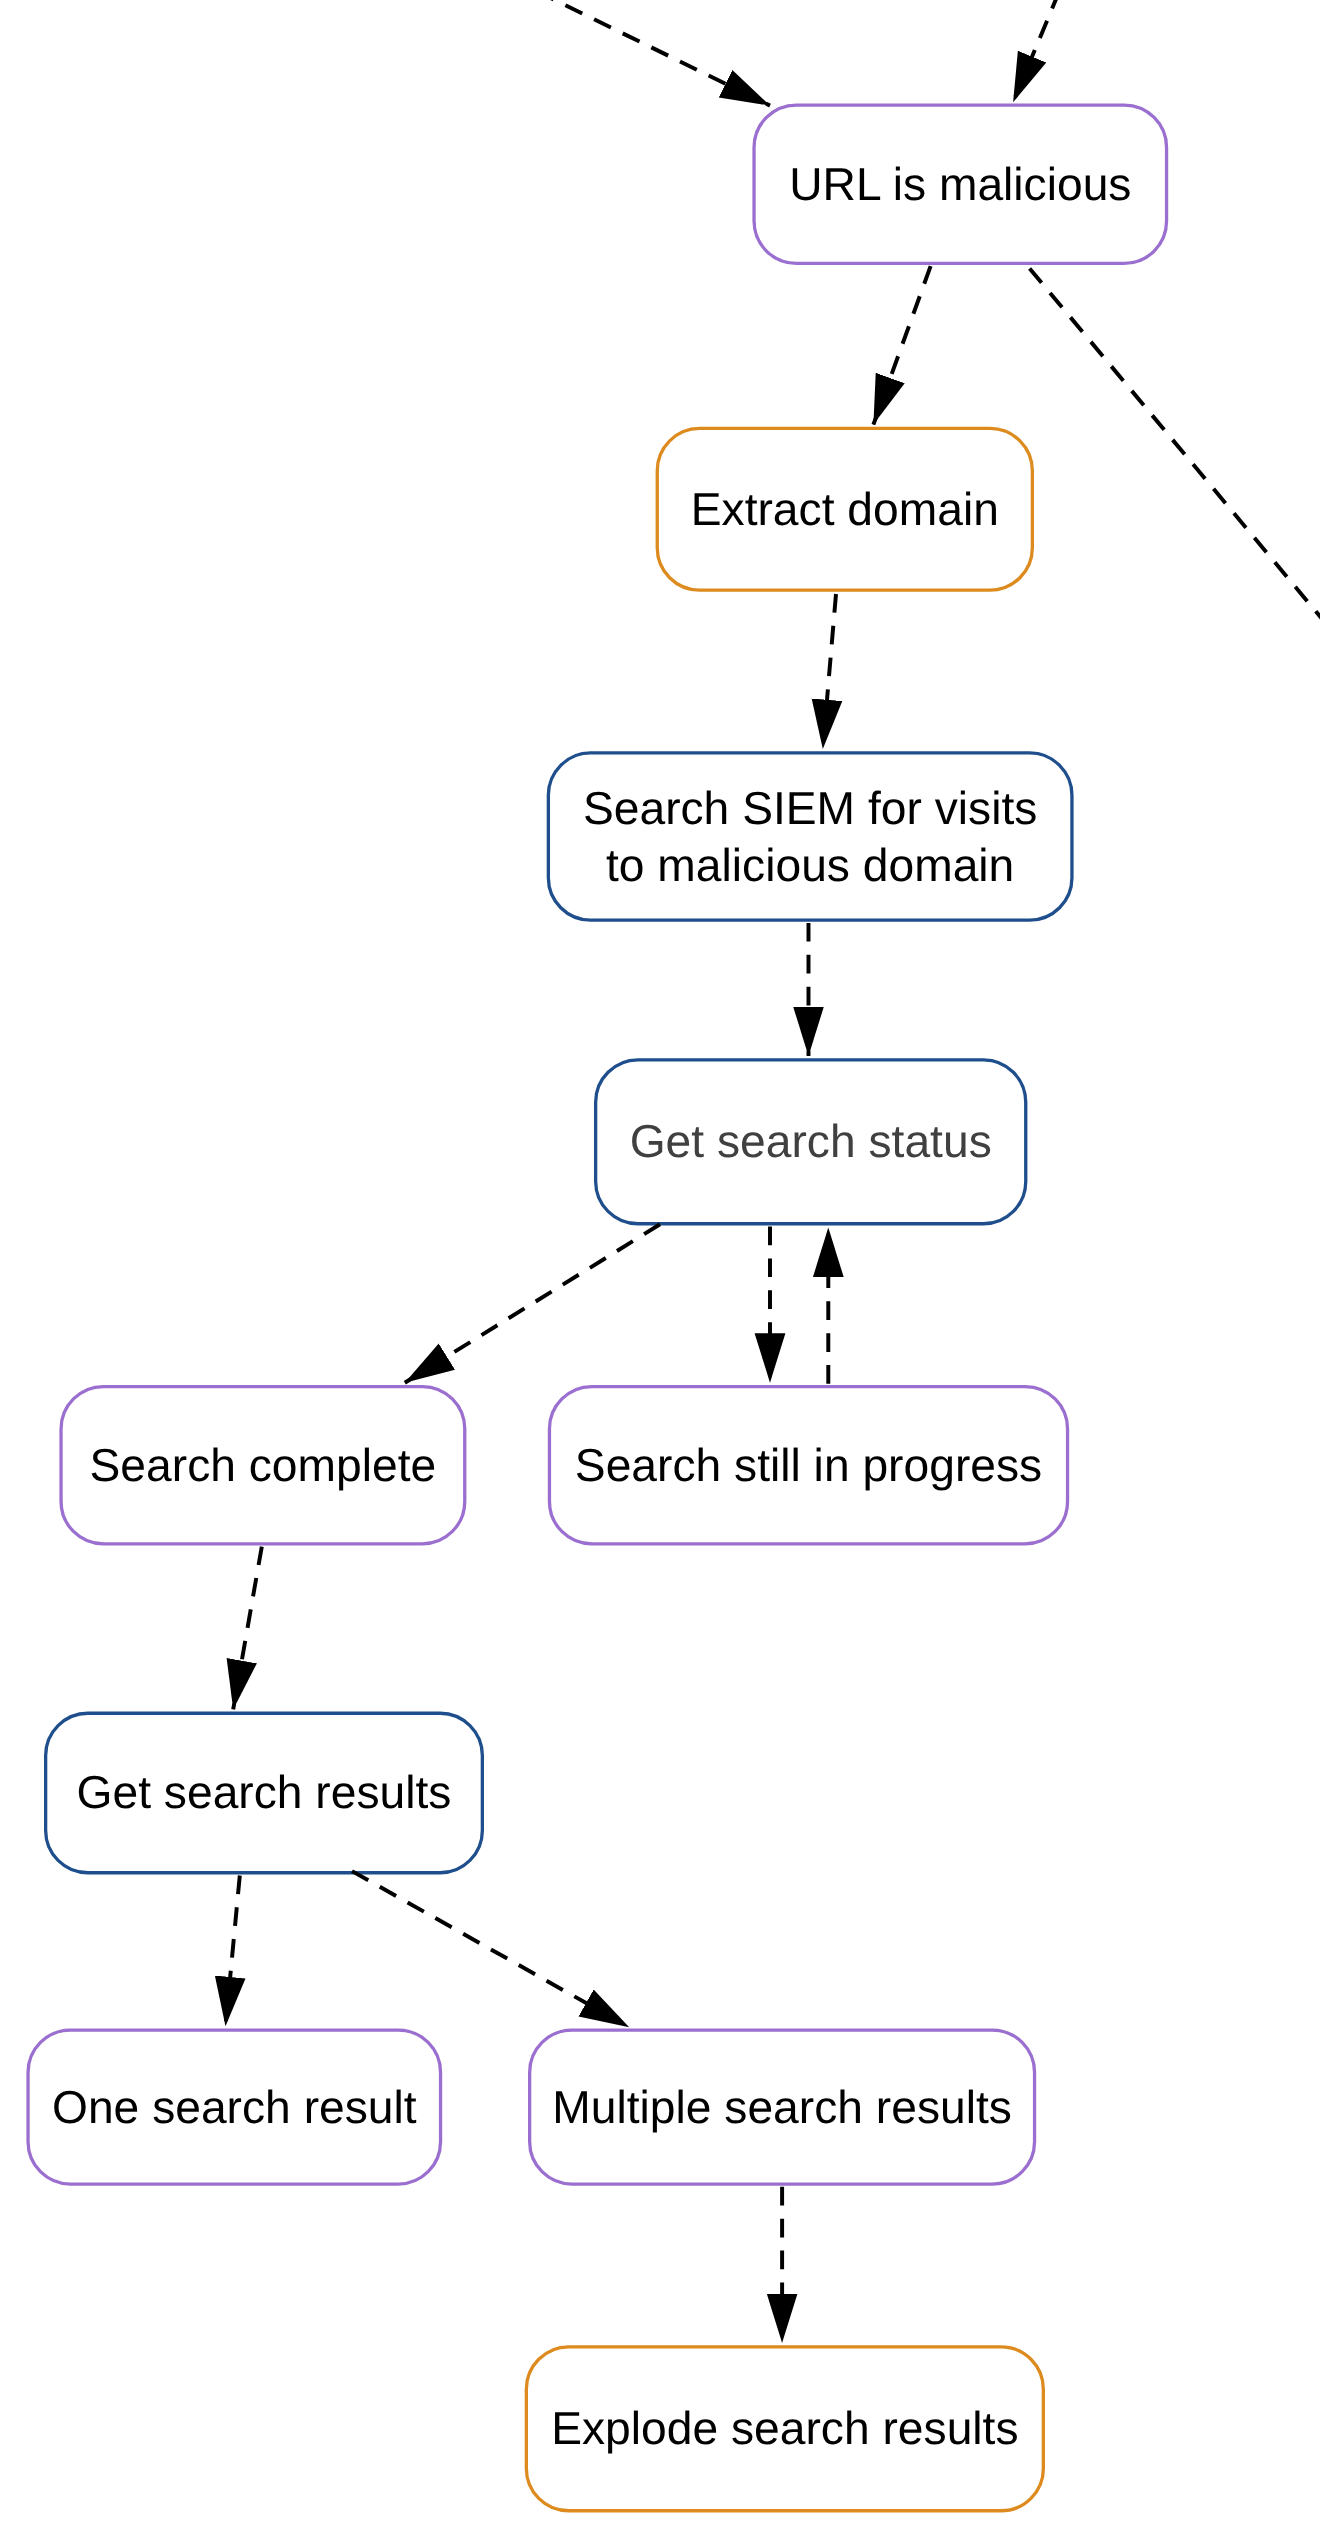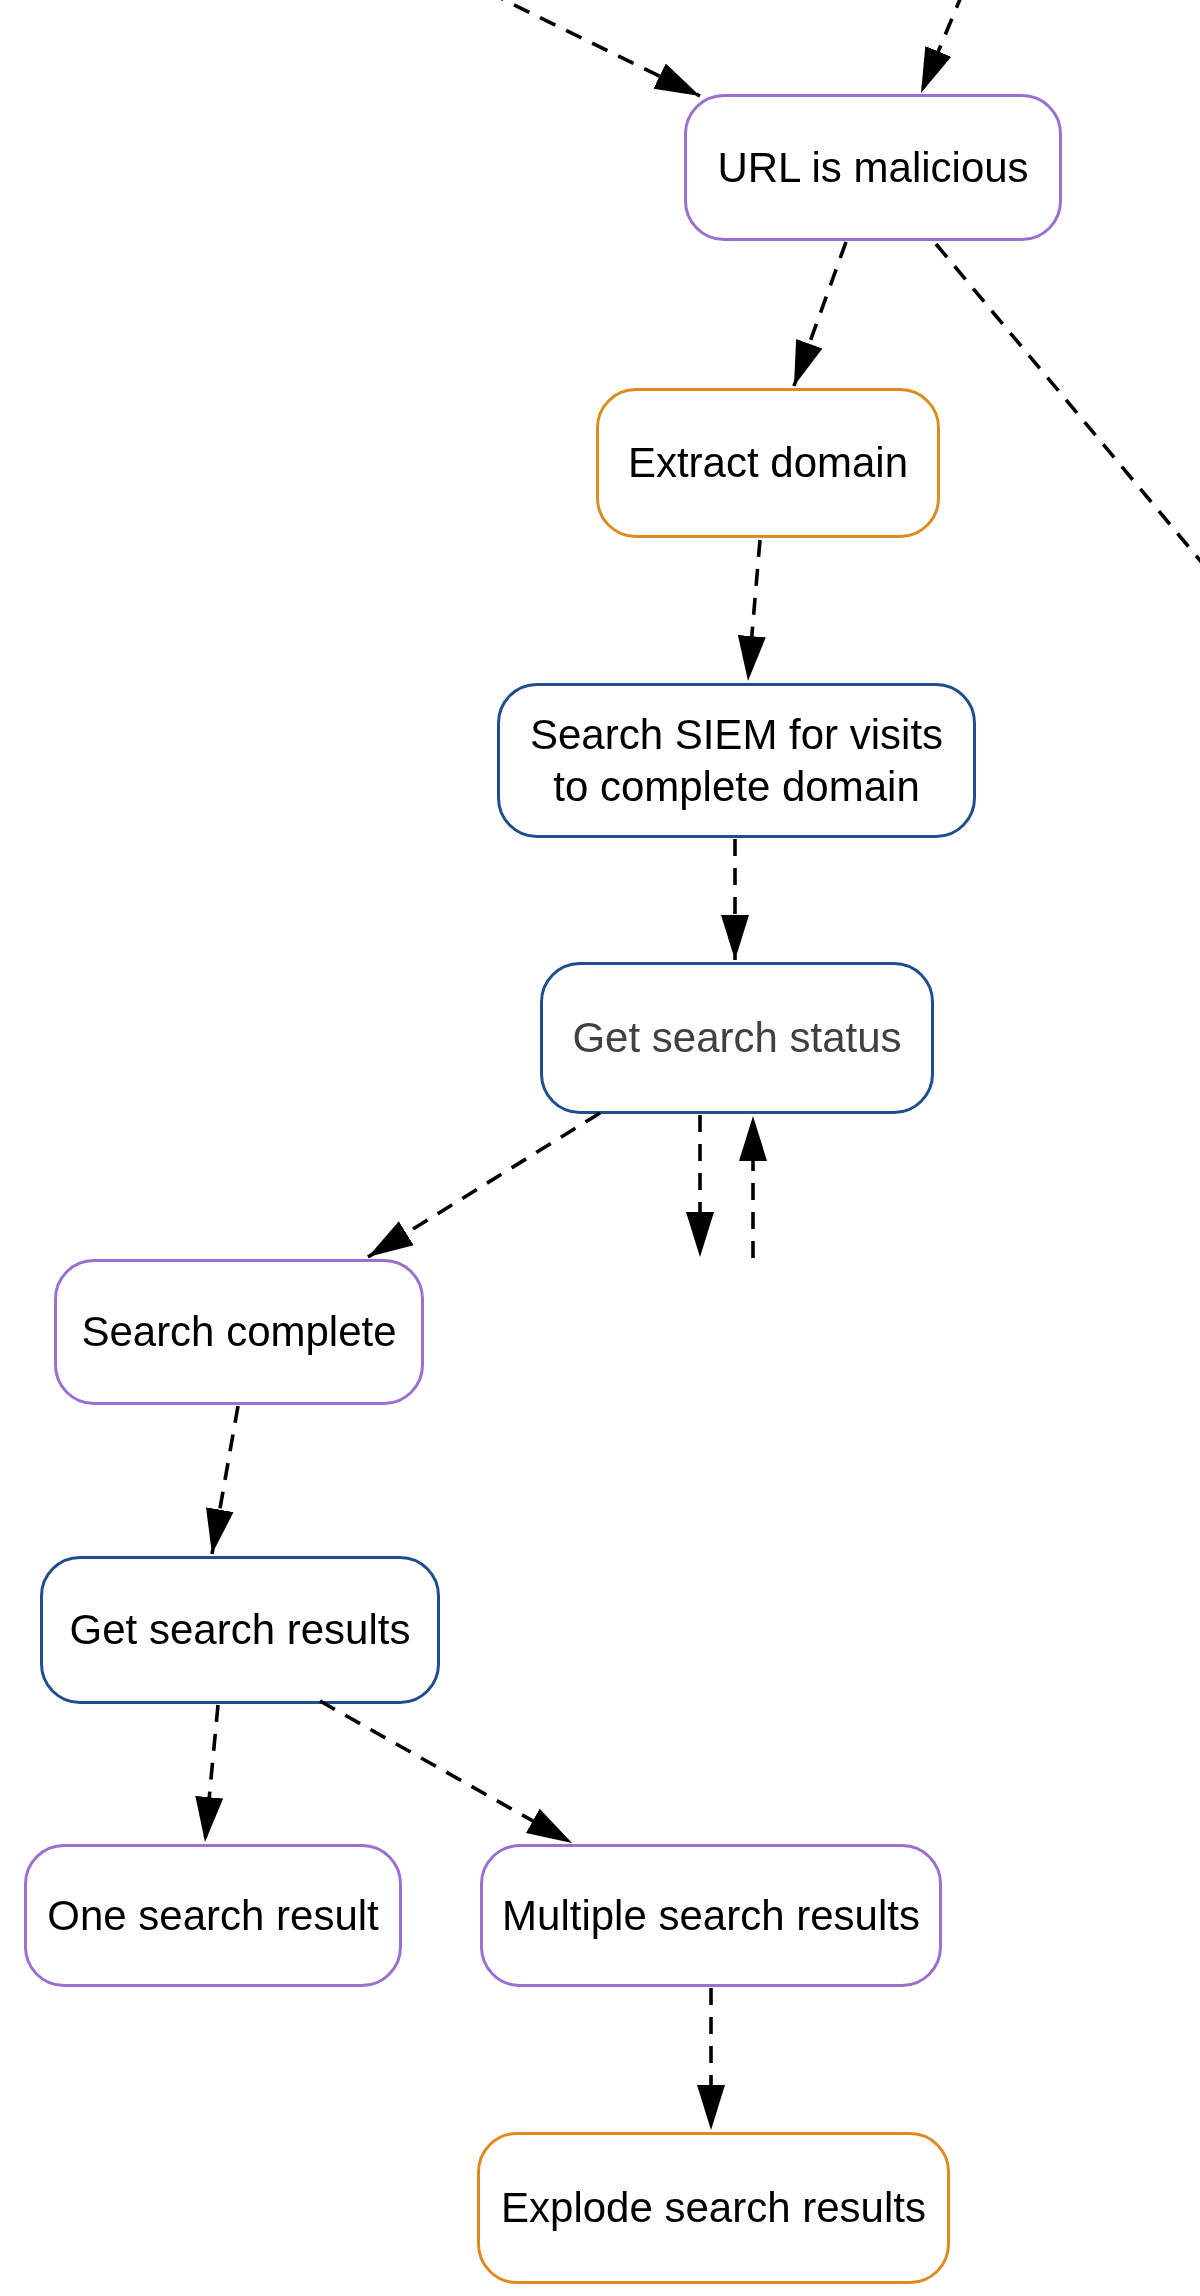--- a/index.html
+++ b/index.html
@@ -49,20 +49,21 @@
       <line x1="700" y1="1115" x2="700" y2="1257" stroke="#000000" stroke-width="3.6" stroke-dasharray="17 12" marker-end="url(#arrowhead)"></line>
       <line x1="753" y1="1258" x2="753" y2="1116" stroke="#000000" stroke-width="3.6" stroke-dasharray="17 12" marker-end="url(#arrowhead)"></line>
       <line x1="238" y1="1406" x2="212" y2="1554" stroke="#000000" stroke-width="3.6" stroke-dasharray="17 12" marker-end="url(#arrowhead)"></line>
       <line x1="218" y1="1705" x2="205" y2="1842" stroke="#000000" stroke-width="3.6" stroke-dasharray="17 12" marker-end="url(#arrowhead)"></line>
       <line x1="320" y1="1701" x2="572" y2="1843" stroke="#000000" stroke-width="3.6" stroke-dasharray="17 12" marker-end="url(#arrowhead)"></line>
       <line x1="711" y1="1988" x2="711" y2="2130" stroke="#000000" stroke-width="3.6" stroke-dasharray="17 12" marker-end="url(#arrowhead)"></line>
     </svg>
 <div class="node" style="left: 684px; top: 94px; width: 378px; height: 147px; border-color: rgb(155, 111, 208); color: rgb(0, 0, 0);">URL is malicious</div>
     <div class="node" style="left: 596px; top: 388px; width: 344px; height: 150px; border-color: rgb(221, 139, 30); color: rgb(0, 0, 0);">Extract domain</div>
     <div class="node" style="left: 497px; top: 683px; width: 479px; height: 155px; border-color: rgb(31, 78, 140); color: rgb(0, 0, 0);">Search SIEM for visits
-to complete domain</div>
+to malicious domain</div>
     <div class="node" style="left: 540px; top: 962px; width: 394px; height: 152px; border-color: rgb(31, 78, 140); color: #404040;">Get search status</div>
     <div class="node" style="left: 54px; top: 1259px; width: 370px; height: 146px; border-color: rgb(155, 111, 208); color: rgb(0, 0, 0);">Search complete</div>
+    <div class="node" style="left: 498px; top: 1259px; width: 474px; height: 146px; border-color: rgb(155, 111, 208); color: rgb(0, 0, 0);">Search still in progress</div>
     <div class="node" style="left: 40px; top: 1556px; width: 400px; height: 148px; border-color: rgb(31, 78, 140); color: rgb(0, 0, 0);">Get search results</div>
     <div class="node" style="left: 24px; top: 1844px; width: 378px; height: 143px; border-color: rgb(155, 111, 208); color: rgb(0, 0, 0);">One search result</div>
     <div class="node" style="left: 480px; top: 1844px; width: 462px; height: 143px; border-color: rgb(155, 111, 208); color: rgb(0, 0, 0);">Multiple search results</div>
     <div class="node" style="left: 477px; top: 2132px; width: 473px; height: 152px; border-color: rgb(221, 139, 30); color: rgb(0, 0, 0); text-align: center;">Explode search results</div>
   </div>
 
 </body></html>

